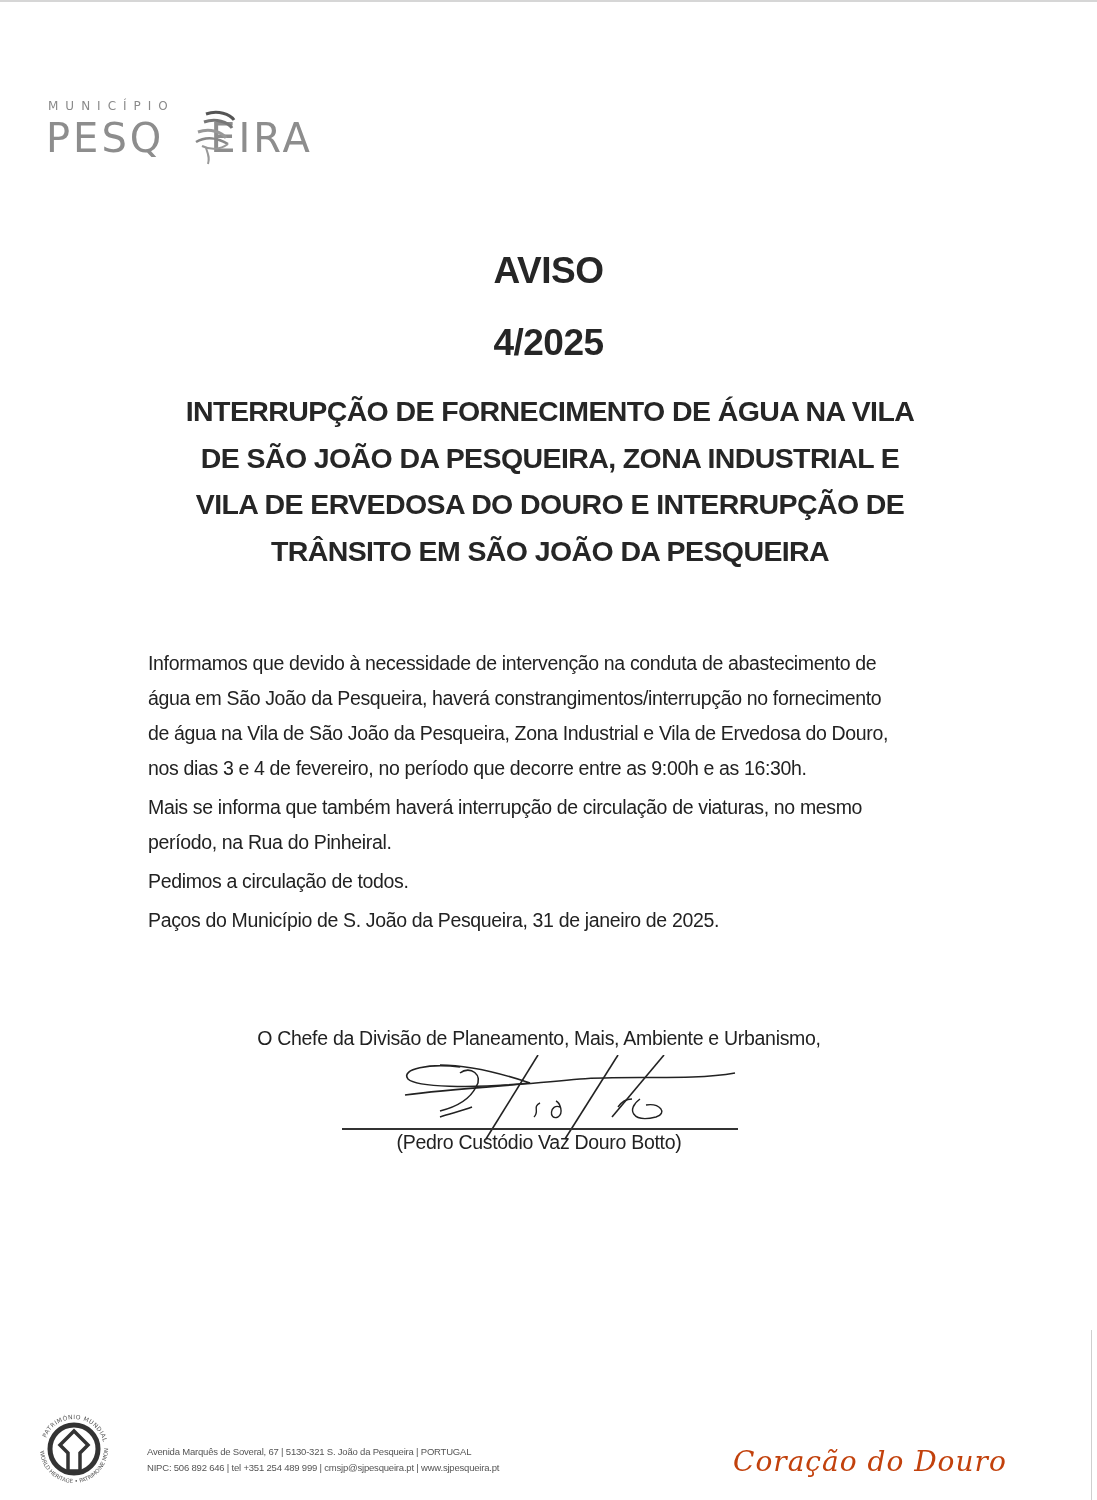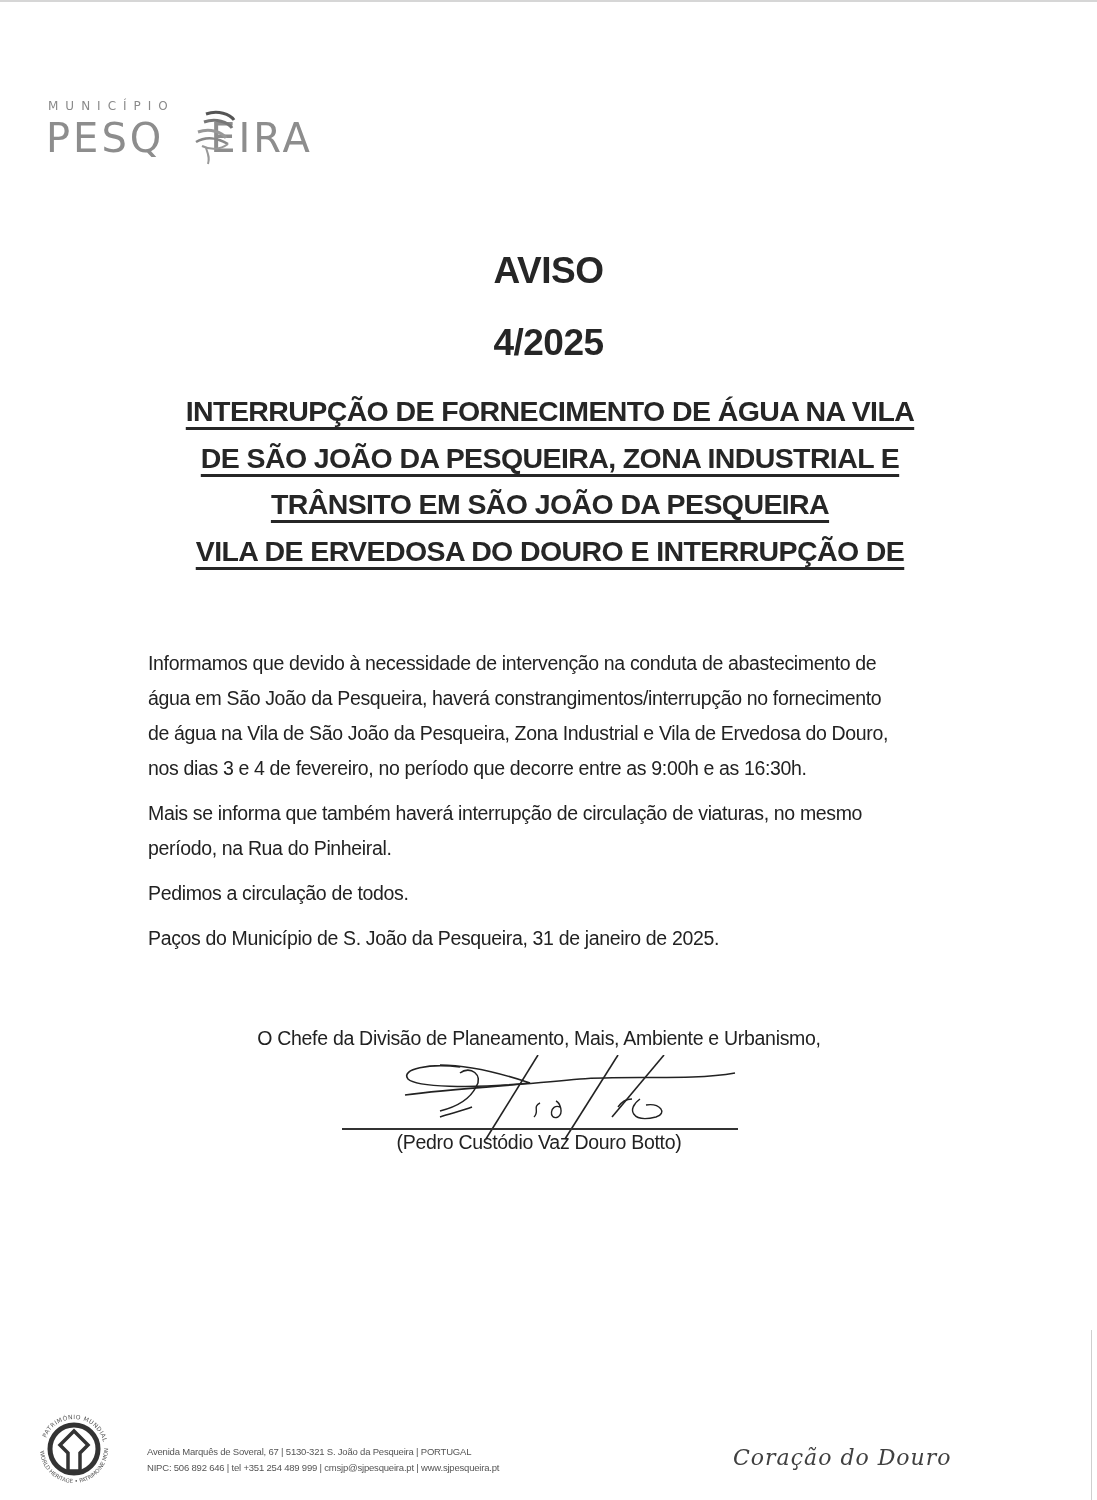--- a/index.html
+++ b/index.html
@@ -51,34 +51,34 @@
       letter-spacing: -0.5px;
     }
     .title.t1 { top: 250px; }
     .title.t2 { top: 322px; }
     .subject {
       position: absolute; left: 130px; width: 840px; top: 388px;
       text-align: center;
     }
     .subject-line {
       font-weight: bold; font-size: 28.5px; color: #262626;
-      text-decoration: underline; text-decoration-thickness: 3px;
+      text-decoration-thickness: 3px;
       text-underline-offset: 6px;
       line-height: 46.5px;
       letter-spacing: -0.6px;
       white-space: nowrap;
       text-align: center;
     }
     
     .body-text {
       position: absolute; left: 148px; width: 800px; top: 646px;
       font-size: 19.5px; color: #222; letter-spacing: -0.35px;
     }
     .para { margin: 0; line-height: 35px; white-space: nowrap; }
-    .para + .para { margin-top: 10px; }
+    .para + .para { margin-top: 4px; }
     
     .sig-role {
       position: absolute; left: 0; width: 1078px; top: 1027px; text-align: center;
       font-size: 19.5px; color: #222; letter-spacing: -0.3px;
     }
     .sig-line {
       position: absolute; left: 342px; top: 1128px; width: 396px; height: 1.5px;
       background: #333;
     }
     .sig-name {
@@ -95,21 +95,21 @@
     .footer-text {
       position: absolute; left: 147px; top: 1444px;
       font-size: 9.5px; color: #555; line-height: 16px;
       font-family: Liberation Sans, sans-serif;
       letter-spacing: -0.2px;
     }
     .footer-text div { white-space: nowrap; }
     .motto {
       position: absolute; left: 733px; top: 1445px;
       font-family: "DejaVu Serif", serif; font-style: italic;
-      font-size: 22px; color: #404040; letter-spacing: 1px;
+      font-size: 28px; color: #c2410c; letter-spacing: 1px;
     }
   </style>
 </head>
 <body>
 
 <div class="top-edge"></div>
 <div class="right-edge"></div>
 
 <div class="logo">
   <div class="logo-muni">MUNICÍPIO</div>
@@ -125,22 +125,22 @@
     <path d="M14 40 C16 46, 18 50, 16 56" stroke="#999" stroke-width="2" fill="none"></path>
   </svg>
 </div>
 
 <div class="title t1">AVISO</div>
 <div class="title t2">4/2025</div>
 
 <div class="subject">
   <div class="subject-line">INTERRUPÇÃO DE FORNECIMENTO DE ÁGUA NA VILA</div>
   <div class="subject-line">DE SÃO JOÃO DA PESQUEIRA, ZONA INDUSTRIAL E</div>
+  <div class="subject-line">VILA DE ERVEDOSA DO DOURO E INTERRUPÇÃO DE</div>
   <div class="subject-line">TRÂNSITO EM SÃO JOÃO DA PESQUEIRA</div>
-  <div class="subject-line">VILA DE ERVEDOSA DO DOURO E INTERRUPÇÃO DE</div>
 </div>
 
 <div class="body-text">
   <div class="para">
     <div>Informamos que devido à necessidade de intervenção na conduta de abastecimento de</div>
     <div>água em São João da Pesqueira, haverá constrangimentos/interrupção no fornecimento</div>
     <div>de água na Vila de São João da Pesqueira, Zona Industrial e Vila de Ervedosa do Douro,</div>
     <div>nos dias 3 e 4 de fevereiro, no período que decorre entre as 9:00h e as 16:30h.</div>
   </div>
   <div class="para">

